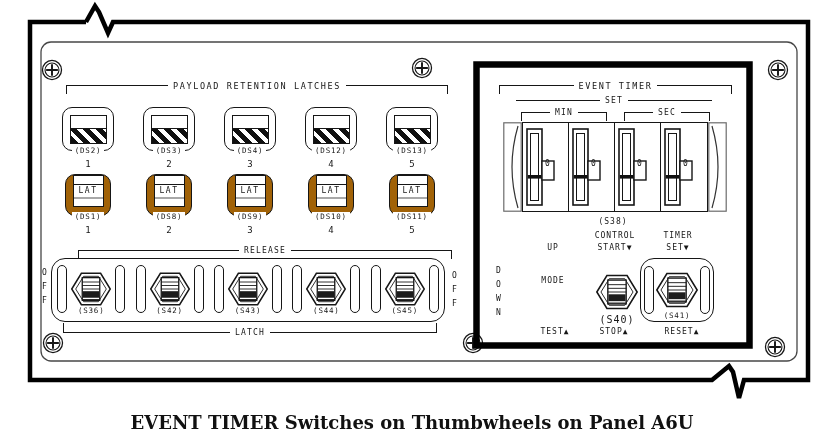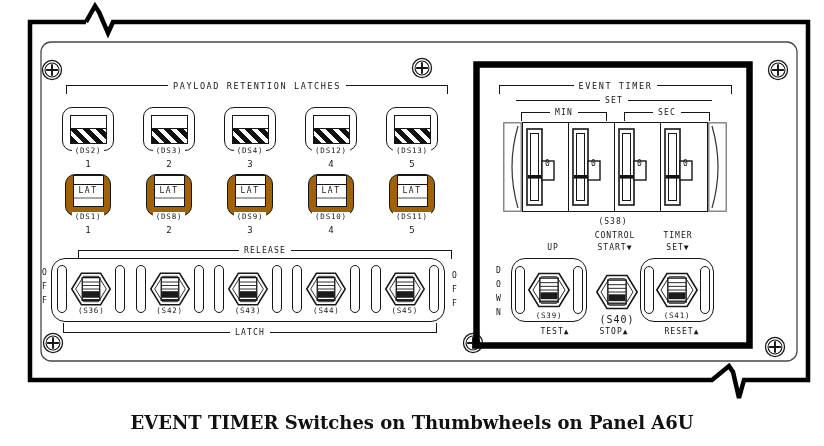--- a/index.html
+++ b/index.html
@@ -357,28 +357,20 @@
 
   <span class="lbl" style="left:513px; top:231px; width:80px;margin-top:45px;">MODE</span>
   <span class="lbl" style="left:513px; top:243px; width:80px;">UP</span>
   <span class="lbl" style="left:575px; top:231px; width:80px;">CONTROL</span>
   <span class="lbl" style="left:575px; top:243px; width:80px;">START▼</span>
   <span class="lbl" style="left:638px; top:231px; width:80px;">TIMER</span>
   <span class="lbl" style="left:638px; top:243px; width:80px;">SET▼</span>
 
   <span class="vtext" style="left:494px; top:266px;">DOWN</span>
 
-  <div class="guard guard-small" style="left:511px; top:258px; width:76px; height:64px;">
-    <div class="oval"></div>
-    <svg width="44" height="40" viewBox="0 0 48 42">
-        <use href="#tg"></use>
-      </svg>
-    <div class="oval"></div>
-    <span class="sw-id">(S39)</span>
-  </div>
 
   <svg width="44" height="40" viewBox="0 0 48 42" style="position:absolute; left:595px; top:272px;">
       <use href="#tg"></use>
     </svg>
   <span class="lbl" style="left:587px; top:314px; width:60px; font-size:10px;">(S40)</span>
 
   <div class="guard guard-small" style="left:640px; top:258px; width:74px; height:64px;">
     <div class="oval"></div>
     <svg width="44" height="40" viewBox="0 0 48 42">
         <use href="#tg"></use>

